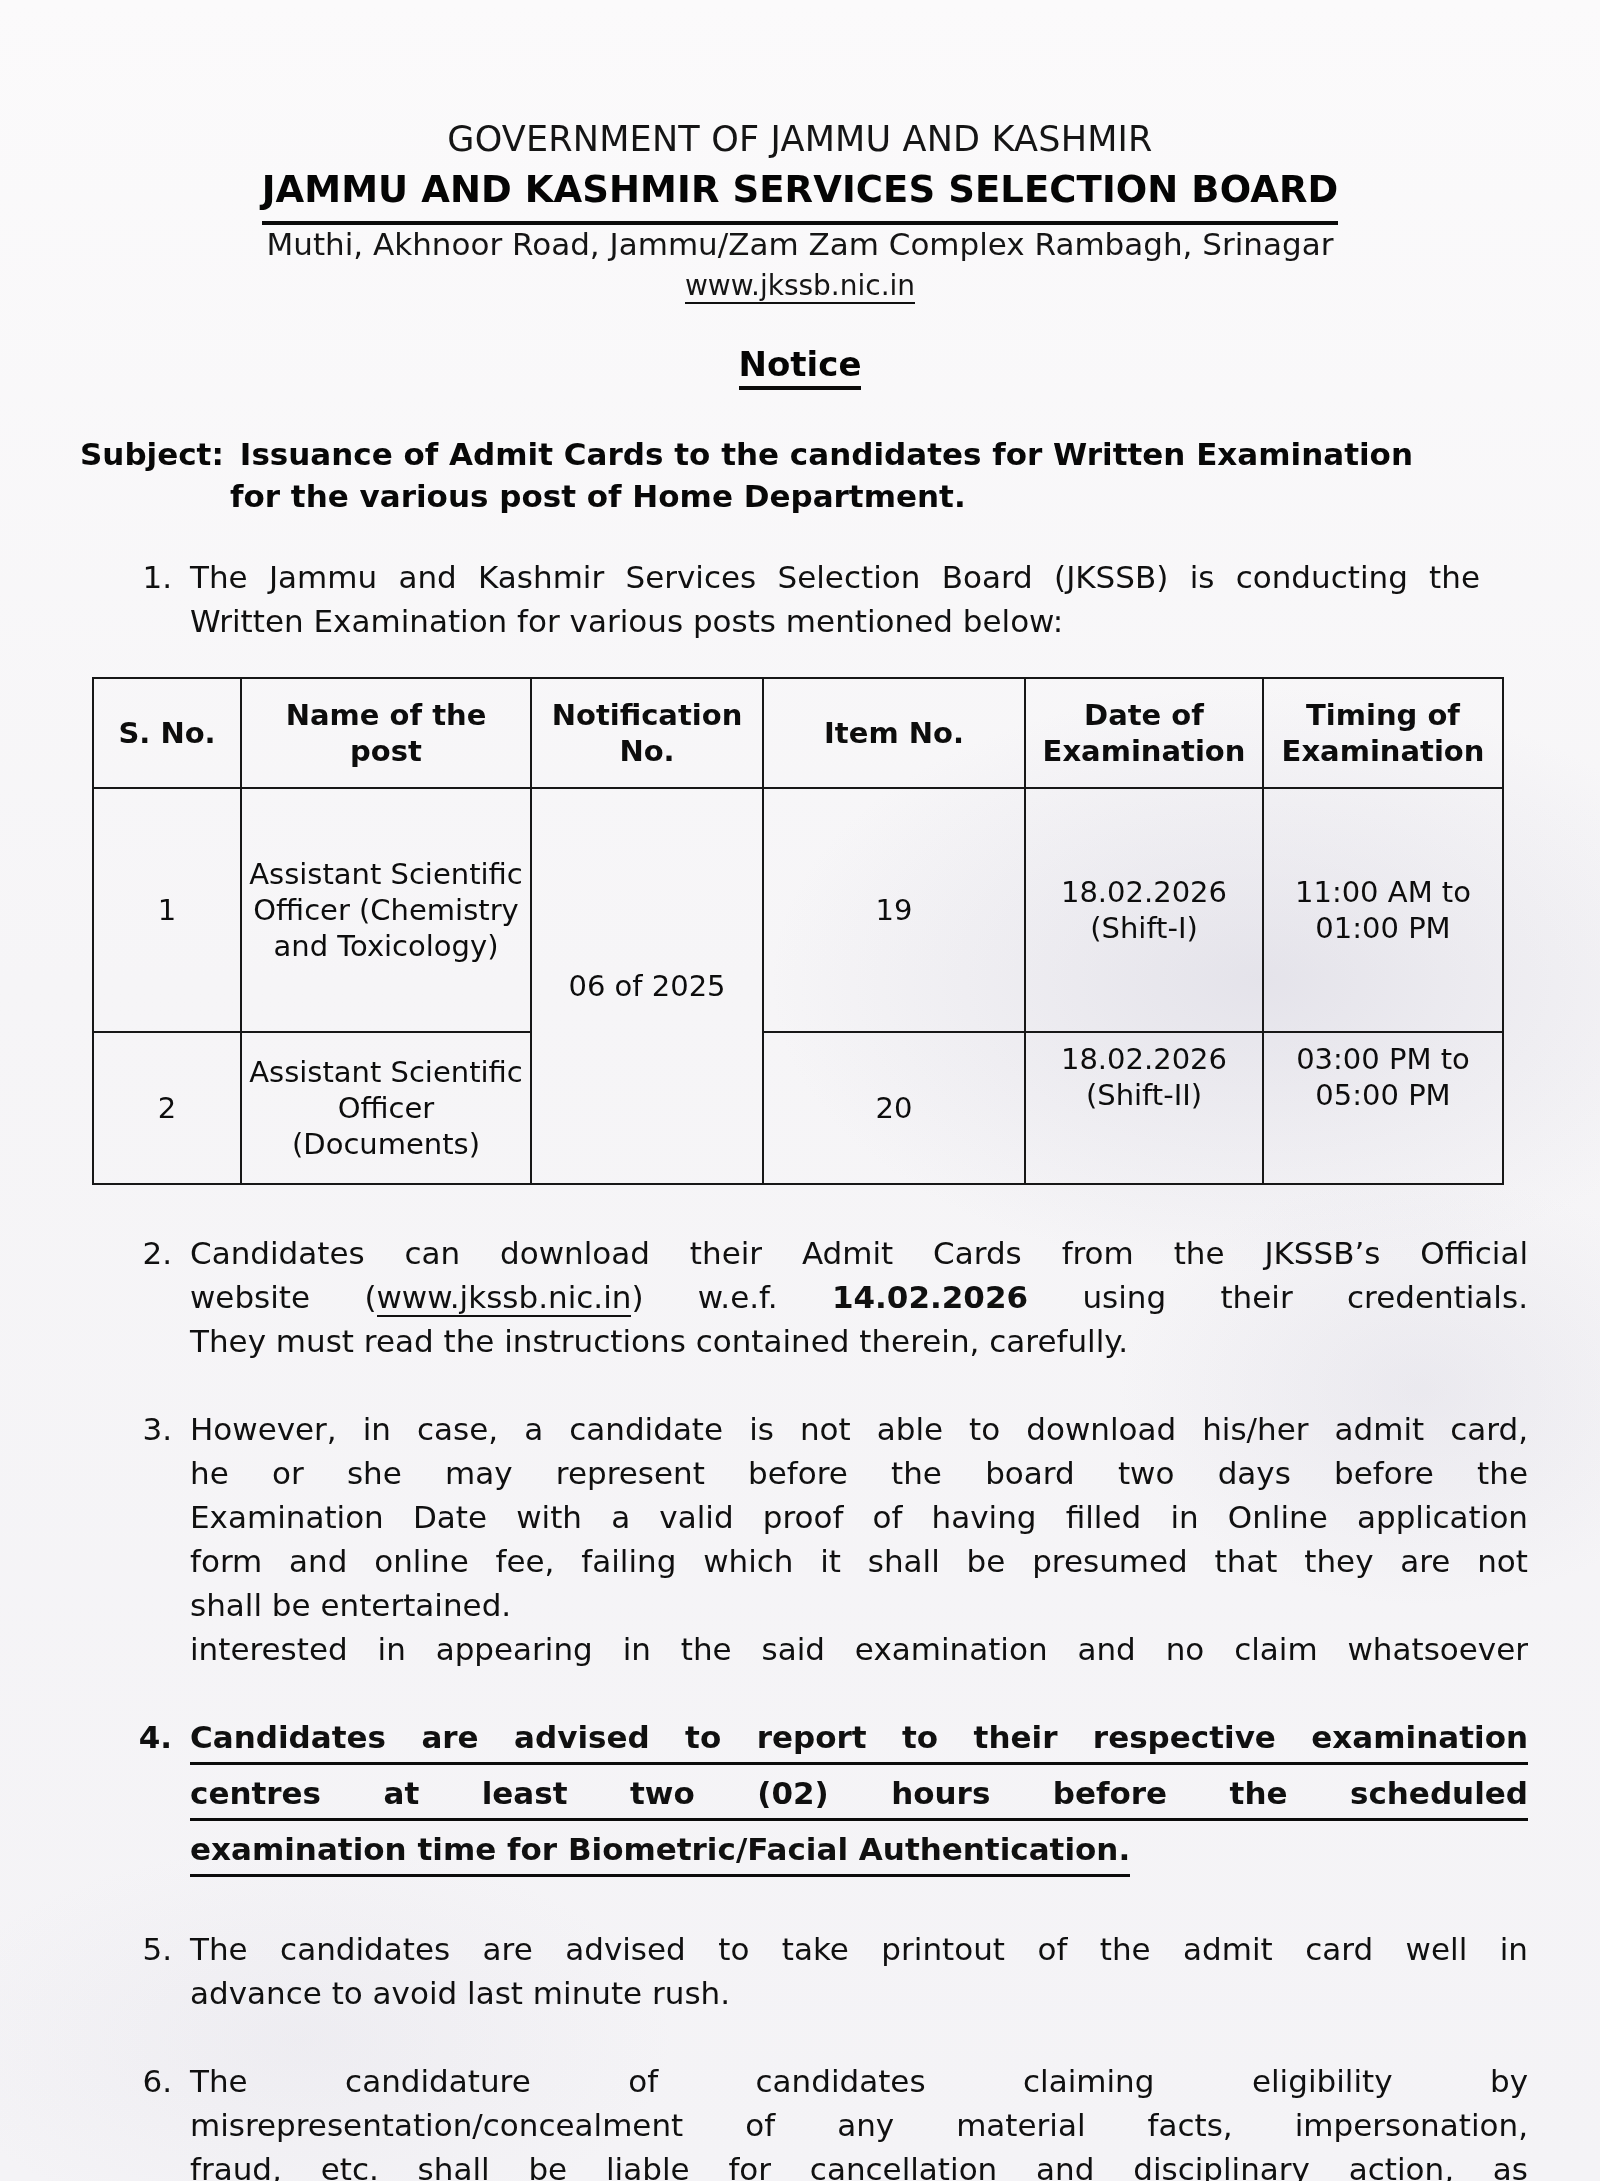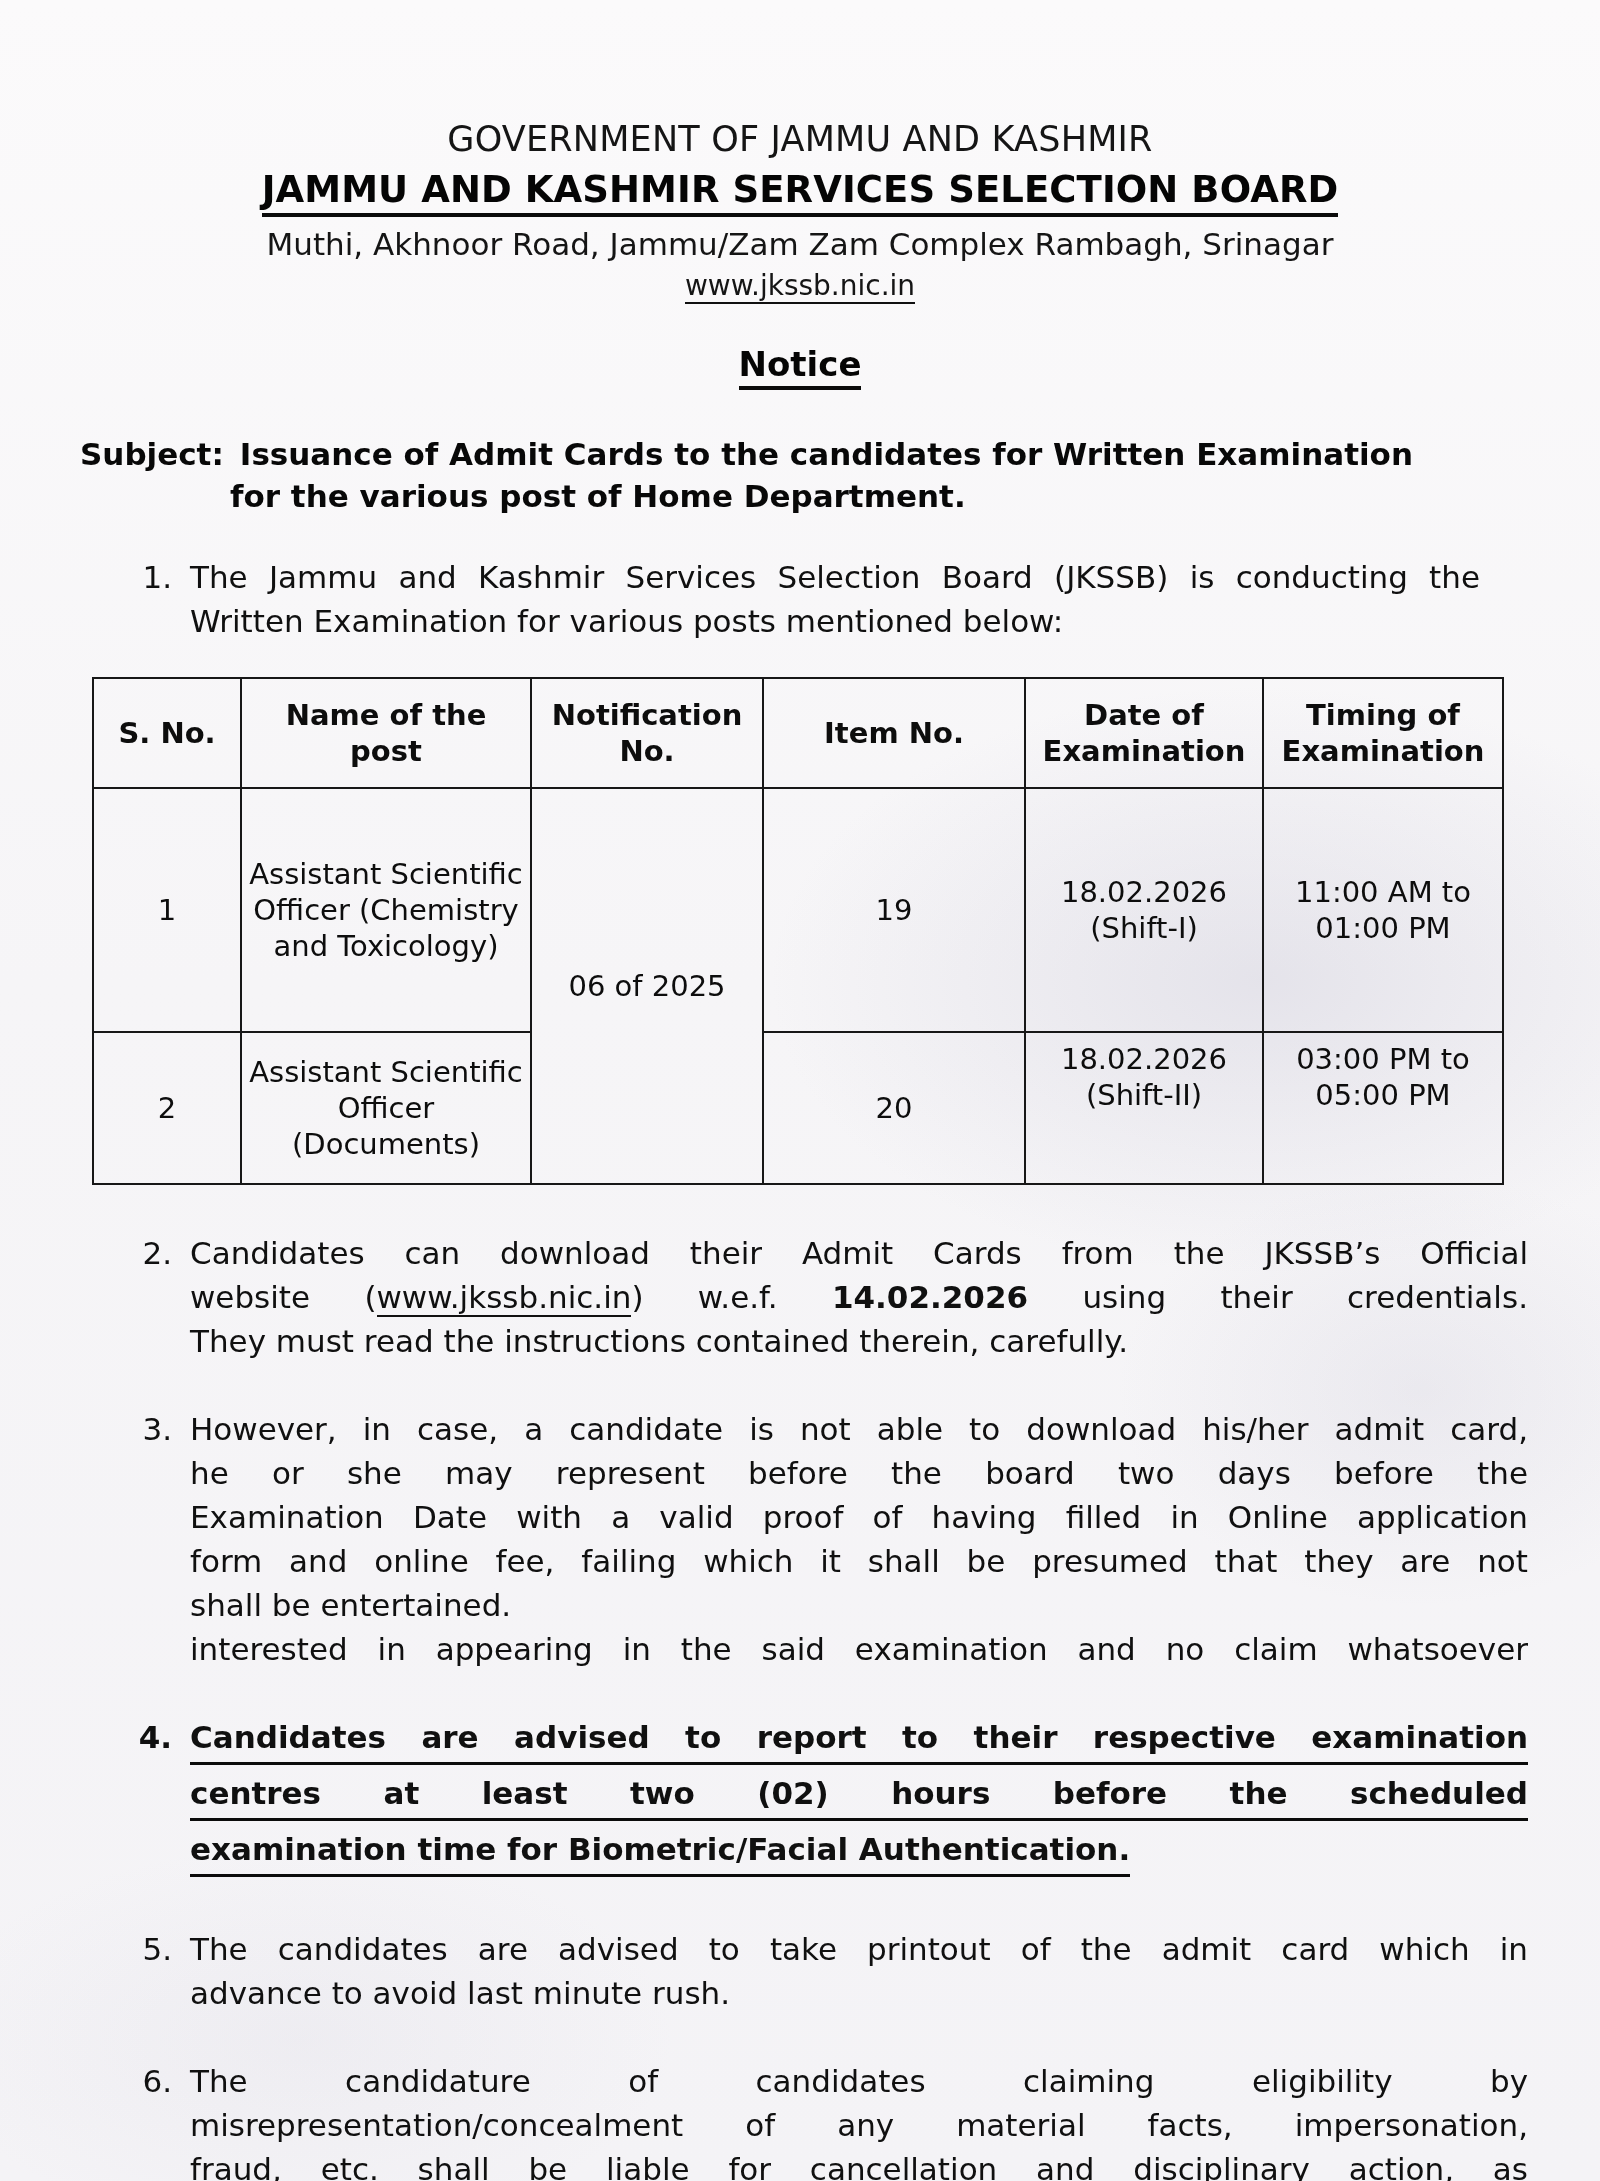--- a/index.html
+++ b/index.html
@@ -44,21 +44,21 @@
   .board-line {
     font-size: 37px;
     font-weight: bold;
     letter-spacing: 0.1px;
     margin-top: 10px;
     line-height: 1.12;
     color: #050505;
   }
   .board-line span {
     border-bottom: 4px solid #0b0b0b;
-    padding-bottom: 2px;
+    padding-bottom: 10px;
     text-align: center;
   }
   .addr-line {
     font-size: 31px;
     margin-top: 16px;
     line-height: 1.15;
     color: #151515;
   }
   .site-line {
     font-size: 28px;
@@ -337,21 +337,21 @@
     <div class="para-body">
       <span class="ul-line justify">Candidates are advised to report to their respective examination</span>
       <span class="ul-line justify">centres at least two (02) hours before the scheduled</span>
       <span class="ul-line last">examination time for Biometric/Facial Authentication.</span>
     </div>
   </div>
 
   <div class="para p5">
     <div class="para-num">5.</div>
     <div class="para-body">
-      <span class="just-line">The candidates are advised to take printout of the admit card which in</span>
+      <span class="just-line">The candidates are advised to take printout of the admit card well in</span>
       <span class="just-line last">advance to avoid last minute rush.</span>
     </div>
   </div>
 
   <div class="para p6">
     <div class="para-num">6.</div>
     <div class="para-body">
       <span class="just-line">The candidature of candidates claiming eligibility by</span>
       <span class="just-line">misrepresentation/concealment of any material facts, impersonation,</span>
       <span class="just-line">fraud, etc. shall be liable for cancellation and disciplinary action, as</span>

